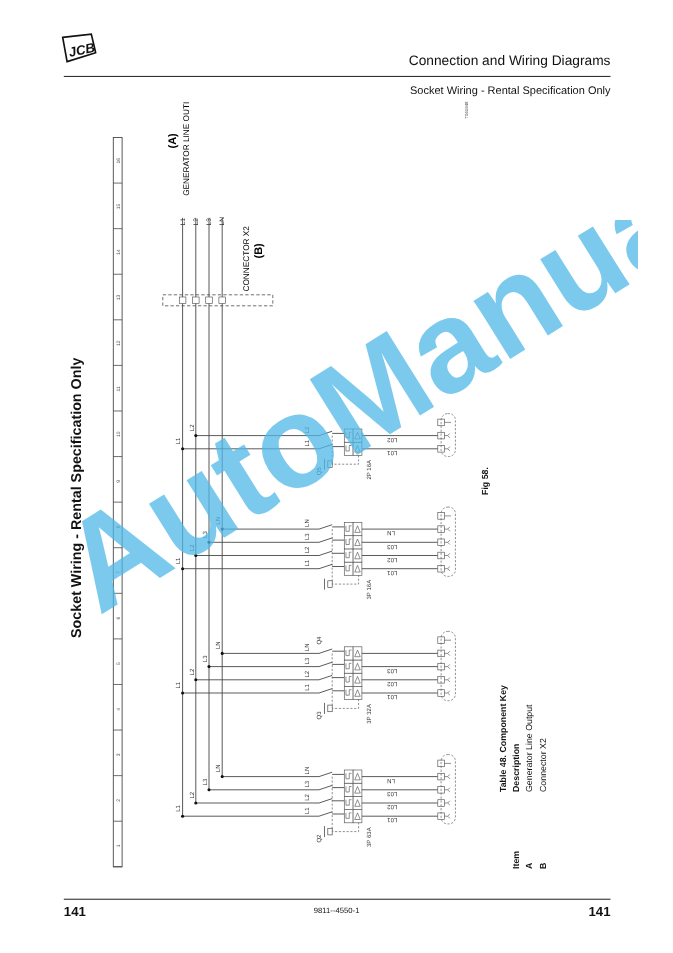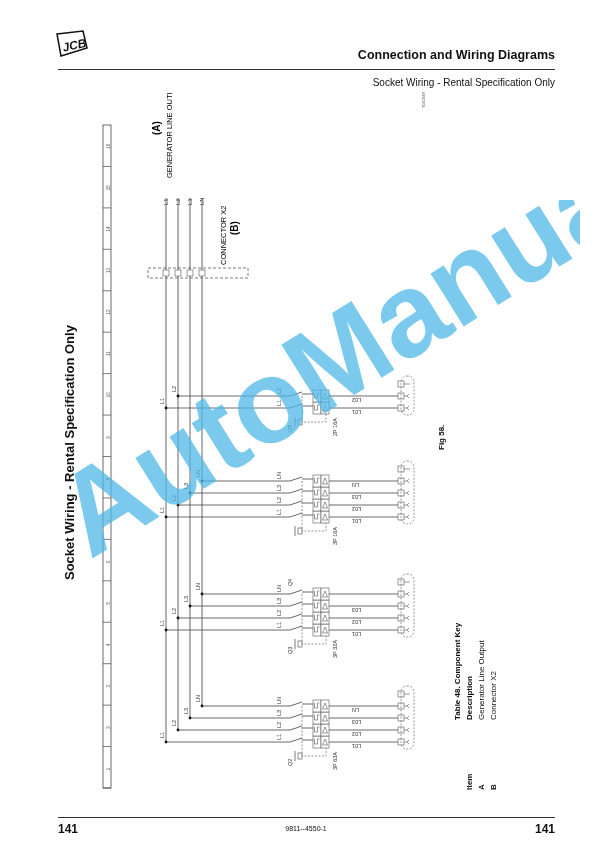--- a/index.html
+++ b/index.html
@@ -1,18 +1,18 @@
 <!DOCTYPE html>
 <html><head>
 <meta charset="utf-8">
 <style>
   html,body{margin:0;padding:0;background:#fff;}
   body{width:612px;height:866px;position:relative;overflow:hidden;font-family:"Liberation Sans",sans-serif;color:#111;}
   .abs{position:absolute;}
-  .hdr-title{right:57px;top:48px;font-size:12.5px;font-weight:bold;}
+  .hdr-title{right:57px;top:48px;font-size:12.5px;font-weight:normal;}
   .hdr-rule{left:58px;right:57px;top:69px;height:1px;background:#333;}
   .hdr-sub{right:57px;top:77px;font-size:10px;}
   .ftr-rule{left:58px;right:57px;top:817px;height:1px;background:#333;}
   .ftr-left{left:58px;top:822px;font-size:12px;font-weight:bold;}
   .ftr-right{right:57px;top:822px;font-size:12px;font-weight:bold;}
   .ftr-mid{left:0;right:0;top:825px;text-align:center;font-size:7px;}
   .logo{left:55px;top:30px;width:33px;height:28px;}
   svg text{font-family:"Liberation Sans",sans-serif;}
   .rot{transform-origin:0 0;transform:rotate(-90deg);white-space:nowrap;}
   .side-title{left:62px;top:580px;font-size:13px;font-weight:bold;}

